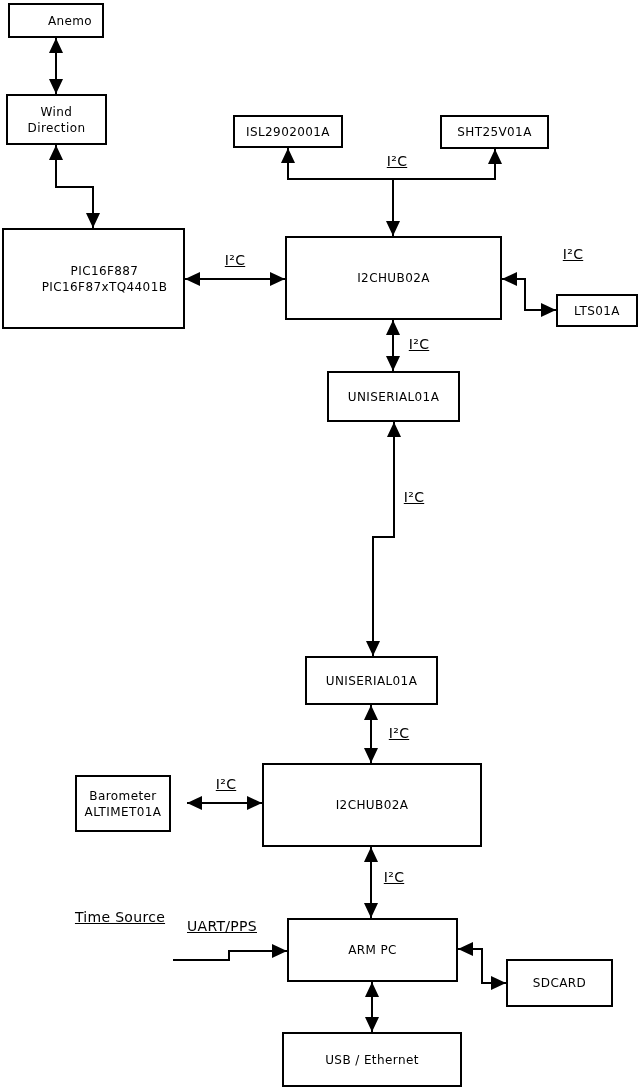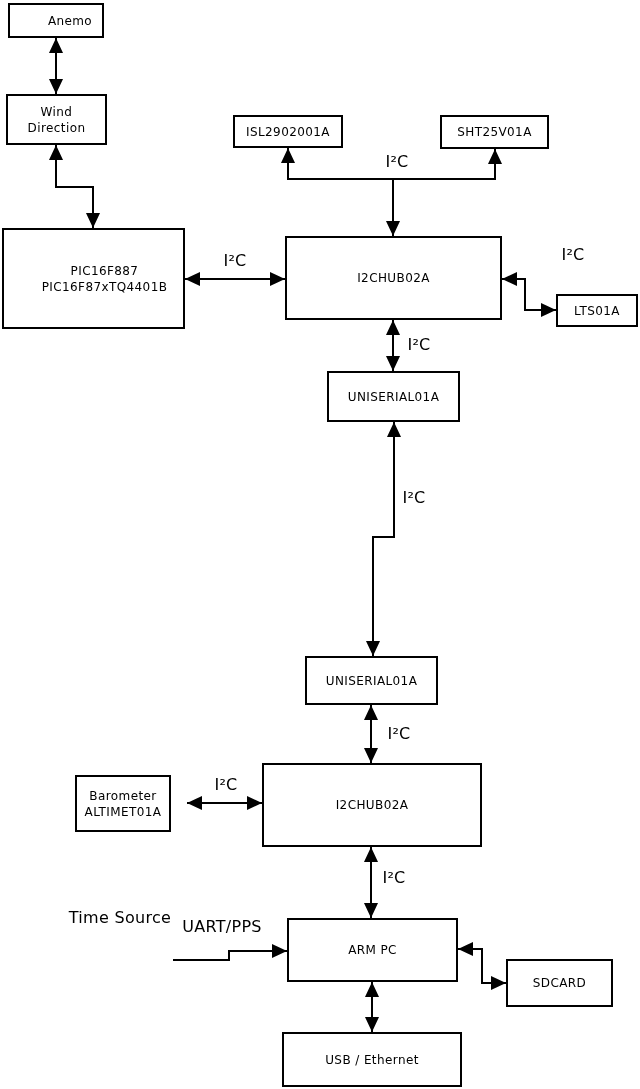--- a/index.html
+++ b/index.html
@@ -40,24 +40,25 @@
     justify-content: center;
     text-align: center;
     font-size: 12px;
     letter-spacing: 0.4px;
     line-height: 16px;
     white-space: nowrap;
   }
   .edge-label {
     position: absolute;
     transform: translate(-50%, -50%);
-    font-size: 16px;
+    font-size: 14px;
     letter-spacing: 0.3px;
     white-space: nowrap;
     background: transparent;
+    text-decoration: underline;
   }
   
   #box-anemo      { left:8px;   top:3px;    width:96px;  height:35px;padding-left:28px; }
   #box-wind       { left:6px;   top:94px;   width:101px; height:51px; }
   #box-pic        { left:2px;   top:228px;  width:183px; height:101px;padding-left:22px; }
   #box-isl        { left:233px; top:115px;  width:110px; height:33px; }
   #box-sht        { left:440px; top:115px;  width:109px; height:34px; }
   #box-i2chub1    { left:285px; top:236px;  width:217px; height:84px; }
   #box-lts        { left:556px; top:294px;  width:82px;  height:33px; }
   #box-uniserial1 { left:327px; top:371px;  width:133px; height:51px; }

